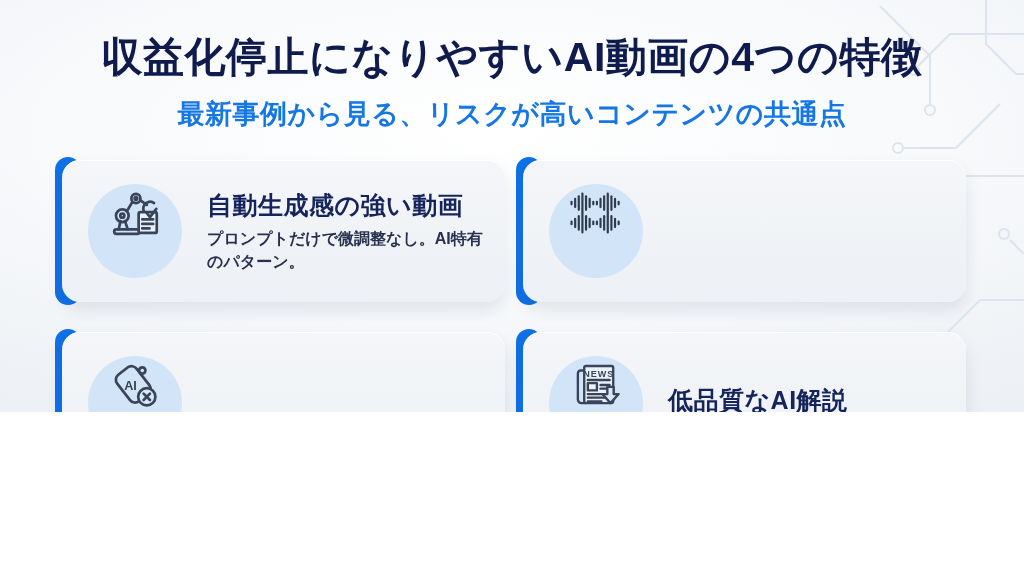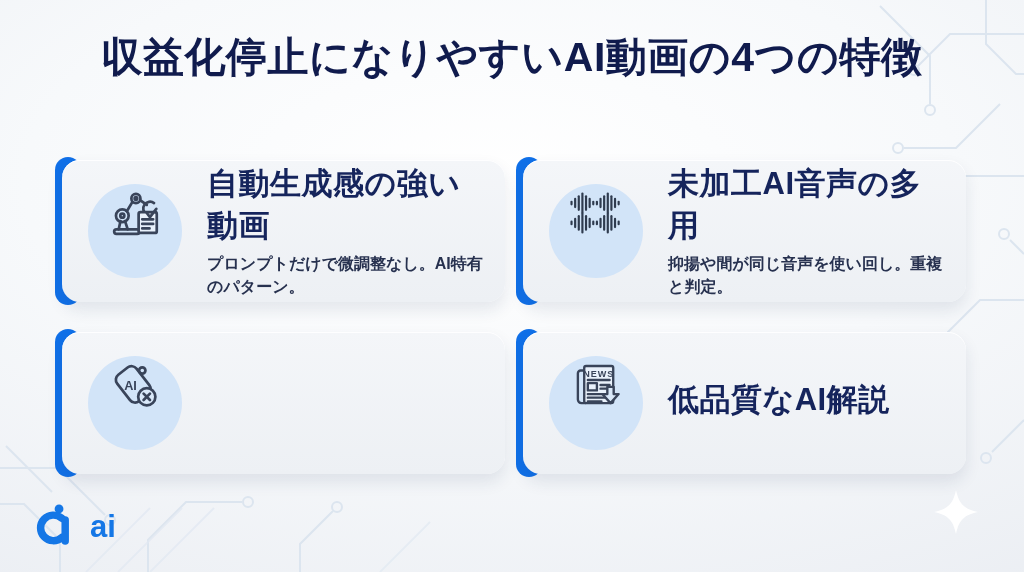--- a/index.html
+++ b/index.html
@@ -1,19 +1,19 @@
 <!DOCTYPE html>
 <html><head>
 <meta charset="utf-8">
 <style>
   * { margin:0; padding:0; box-sizing:border-box; }
   html,body { width:1024px; height:572px; }
   body { font-family:"Liberation Sans", sans-serif; overflow:hidden; }
   .stage {
-    position:relative; width:1024px; height:572px; overflow:hidden;
+    position:relative; width:1024px; height:412px; overflow:hidden;
     background: radial-gradient(95% 85% at 48% 32%, #ffffff 0%, #f7f9fb 48%, #ebeef3 100%);
   }
   .bg-decor { position:absolute; inset:0; width:1024px; height:572px; }
   .title {
     position:absolute; top:30px; left:0; width:1024px; text-align:center;
     font-size:41px; font-weight:900; color:#101b4d; letter-spacing:0.5px;
   }
   .subtitle {
     position:absolute; top:96px; left:0; width:1024px; text-align:center;
     font-size:27px; font-weight:800; color:#1577e6; letter-spacing:0.5px;
@@ -31,21 +31,21 @@
     position:relative; height:100%; border-radius:18px;
     background:linear-gradient(180deg,#f4f6f9 0%, #edf0f4 100%);
     box-shadow:0 8px 16px rgba(25,45,90,0.10), 0 1px 0 rgba(255,255,255,0.9) inset;
     display:flex; align-items:center; gap:25px; padding:0 18px 0 26px;
   }
   .icon-circle {
     flex:0 0 94px; width:94px; height:94px; border-radius:50%;
     background:#d2e4f8; display:flex; align-items:flex-start; justify-content:center;
   }
   .card-text { flex:1; min-width:0; }
-  .card-title { font-size:31px; font-weight:800; color:#15245c; margin-bottom:6px; letter-spacing:0.5px; }
+  .card-title { font-size:25px; font-weight:800; color:#15245c; margin-bottom:6px; letter-spacing:0.5px; }
   .card-body {
     font-size:16px; font-weight:700; color:#27314f; line-height:1.42;
     word-break:break-all; max-width:285px;
   }
   .footer-logo {
     position:absolute; left:30px; top:503px; display:flex; align-items:center; gap:12px;
   }
   .brand-word { font-size:31px; font-weight:800; color:#23272f; letter-spacing:0.5px; }
   .brand-suffix { font-size:31px; font-weight:800; color:#1577e6; margin-left:4px; }
   .icn { display:block; }
@@ -84,20 +84,21 @@
     <g stroke="#e2e9f2" stroke-width="2" opacity="0.75">
       <path d="M86,572 L150,508"></path>
       <path d="M118,572 L182,508"></path>
       <path d="M150,572 L214,508"></path>
       <path d="M380,572 L430,522"></path>
     </g>
     <path d="M956,490 C959,504 964,509 978,512 C964,515 959,520 956,534 C953,520 948,515 934,512 C948,509 953,504 956,490 Z" fill="#ffffff"></path>
   </svg>
 
   <div class="title">収益化停止になりやすいAI動画の4つの特徴</div>
+  <div class="subtitle">最新事例から見る、リスクが高いコンテンツの共通点</div>
 
   <div class="cards">
 
     <div class="card">
       <div class="accent"></div>
       <div class="card-inner">
         <div class="icon-circle">
           <svg class="icn" width="58" height="58" viewBox="0 0 64 64" fill="none">
             <g stroke="#39445a" stroke-width="3" stroke-linecap="round" stroke-linejoin="round">
               <rect x="9" y="50" width="28" height="5" rx="2.5"></rect>
@@ -138,24 +139,20 @@
                 <line x1="8" y1="-4.5" x2="8" y2="4.5"></line>
                 <line x1="12" y1="-1.4" x2="12" y2="1.4"></line>
               </g>
             </defs>
             <use href="#wv" x="17" y="21"></use>
             <use href="#wv" x="45" y="21"></use>
             <use href="#wv" x="17" y="43"></use>
             <use href="#wv" x="45" y="43"></use>
           </svg>
         </div>
-        <div class="card-text">
-          <div class="card-title">未加工AI音声の多用</div>
-          <div class="card-body">抑揚や間が同じ音声を使い回し。重複と判定。</div>
-        </div>
       </div>
     </div>
 
     <div class="card">
       <div class="accent"></div>
       <div class="card-inner">
         <div class="icon-circle">
           <svg class="icn" width="58" height="58" viewBox="0 0 64 64" fill="none">
             <g stroke="#39445a" stroke-width="3" stroke-linecap="round" stroke-linejoin="round">
               <g transform="rotate(-38 30 32)">

